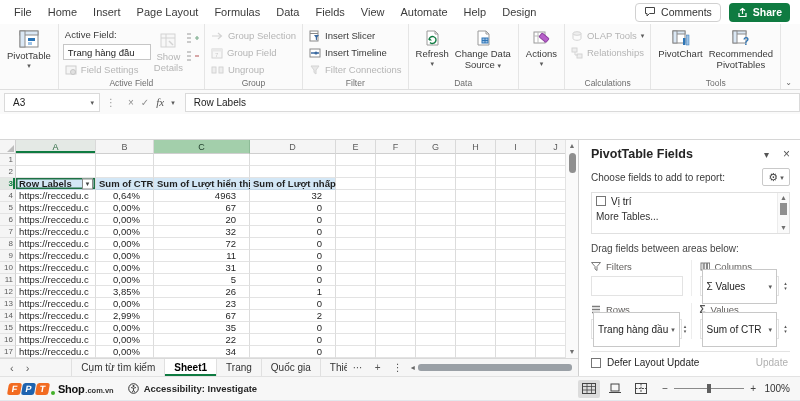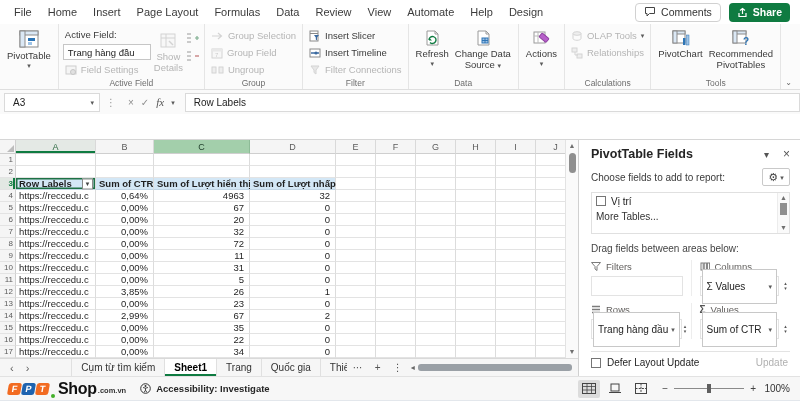--- a/index.html
+++ b/index.html
@@ -50,21 +50,21 @@
   .colstrip { display:flex; height:14px; background:#f5f5f5; flex:none; }
   .corner { width:16px; flex:none; border-right:1px solid #cfcfcf; border-bottom:1px solid #cfcfcf; position:relative; background:#f5f5f5; }
   .corner::after { content:""; position:absolute; right:1px; bottom:1px; border-left:7px solid transparent; border-bottom:7px solid #bcbcbc; }
   .colhead { display:flex; align-items:center; justify-content:center; font-size:9px; color:#5c5c5c; border-right:1px solid #d9d9d9; border-bottom:1px solid #cfcfcf; background:#f5f5f5; flex:none; }
   .colhead.selcol { background:#e4e9e5; box-shadow:inset 0 -2px 0 #0f7b41; color:#2f6b43; }
   .colhead.hlcol { background:#a3cfab; color:#21402c; border-right-color:#8dbb97; }
   .grow { display:flex; height:12px; flex:none; }
   .gut { width:16px; flex:none; background:#f5f5f5; border-right:1px solid #cfcfcf; border-bottom:1px solid #e3e3e3; font-size:8px; color:#5c5c5c; display:flex; align-items:center; justify-content:flex-end; padding-right:2px; }
   .gut.selrow { background:#e2e8e3; box-shadow:inset -2px 0 0 #0f7b41; color:#0f7b41; font-weight:bold; }
   .cell { border-right:1px solid #dcdcdc; border-bottom:1px solid #e3e3e3; font-size:9.5px; display:flex; align-items:center; padding:0 3px; overflow:hidden; white-space:nowrap; color:#1f1f1f; flex:none; }
-  .cell.num { justify-content:flex-end; padding-right:5px;text-align:center; }
+  .cell.num { justify-content:flex-end; padding-right:13px;text-align:center; }
   .cell.phead { background:#d3e7f6; font-weight:bold; border-bottom-color:#c2d6e6; }
   .cell.ovf { overflow:visible; position:relative; }
   .cell.selcell { box-shadow:inset 0 0 0 1.5px #1e7145; position:relative; }
   .fbtn { position:absolute; right:2px; top:50%; transform:translateY(-50%); width:11px; height:11px; background:#fff; border:1px solid #8a8a8a; display:flex; align-items:center; justify-content:center; font-size:6px; color:#444; line-height:1; }
 
   .vscroll { width:13px; background:#fafafa; border-left:1px solid #e3e3e3; display:flex; flex-direction:column; align-items:center; padding:2px 0; }
   .vs-arrow { font-size:7px; color:#707070; line-height:8px; }
   .vs-thumb { width:7px; height:20px; background:#8f8f8f; border-radius:4px; margin-top:3px; }
   .vs-space { flex:1; }
 
@@ -111,21 +111,21 @@
   .update-btn { margin-left:auto; color:#b0b0b0; padding-right:2px; }
   .sigma { font-size:10px; font-weight:bold; color:#555; }
 
   
   .statusbar { height:27px; background:#f7f7f7; border-top:1px solid #e2e2e2; display:flex; align-items:center; padding:0 10px 3px 8px; flex:none; position:relative; }
   .statusbar::after { content:""; position:absolute; left:0; right:0; bottom:0; height:3px; background:#e3e7ec; }
   .fpt-logo { display:flex; align-items:center; gap:1px; }
   .fpt-block { width:13px; height:12px; border-radius:2.5px; transform:skewX(-10deg); color:#fff; font-weight:bold; font-size:9px; display:flex; align-items:center; justify-content:center; }
   .fpt-f { background:#f26b21; } .fpt-p { background:#1e63af; } .fpt-t { background:#f26b21; }
   .fpt-dot { width:4px; height:4px; border-radius:50%; background:#43b02a; align-self:flex-end; margin:0 2px 0 1px; }
-  .fpt-shop { font-size:16px; font-weight:bold; color:#111; letter-spacing:-0.3px; }
+  .fpt-shop { font-size:11px; font-weight:bold; color:#111; letter-spacing:-0.3px; }
   .fpt-domain { font-size:7.5px; color:#333; font-weight:bold; margin-top:3px; }
   .acc { display:flex; align-items:center; gap:5px; margin-left:14px; color:#262626; font-weight:bold; font-size:9.5px; }
   .sb-right { margin-left:auto; display:flex; align-items:center; gap:10px; }
   .view-icons { display:flex; gap:4px; }
   .view-btn { width:22px; height:18px; display:flex; align-items:center; justify-content:center; border-radius:2px; color:#444; }
   .view-btn.active { background:#dcdcdc; }
   .zoomctl { display:flex; align-items:center; gap:6px; color:#444; }
   .zoom-track { width:70px; height:1px; background:#8a8a8a; position:relative; }
   .zoom-thumb { position:absolute; left:33px; top:-4px; width:4px; height:9px; background:#5f5f5f; }
   .zoom-pct { font-size:10px; color:#333; width:28px; text-align:right; }
@@ -136,21 +136,21 @@
 <div class="app">
 
   <div class="tabbar">
     <div id="menu-tabs" style="display:flex;">
         <div class="menu-tab">File</div>
         <div class="menu-tab">Home</div>
         <div class="menu-tab">Insert</div>
         <div class="menu-tab">Page Layout</div>
         <div class="menu-tab">Formulas</div>
         <div class="menu-tab">Data</div>
-        <div class="menu-tab">Review</div>
+        <div class="menu-tab">Fields</div>
         <div class="menu-tab">View</div>
         <div class="menu-tab">Automate</div>
         <div class="menu-tab">Help</div>
         <div class="menu-tab">Design</div>
       </div>
     <div class="tabbar-right">
       <div class="comments-btn">
         <svg class="ic" width="12" height="12" viewBox="0 0 12 12">
             <path d="M1.5 1.5h9v6h-5l-2.5 2.5v-2.5h-1.5z" fill="none" stroke="#444" stroke-width="1"></path>
           </svg>

